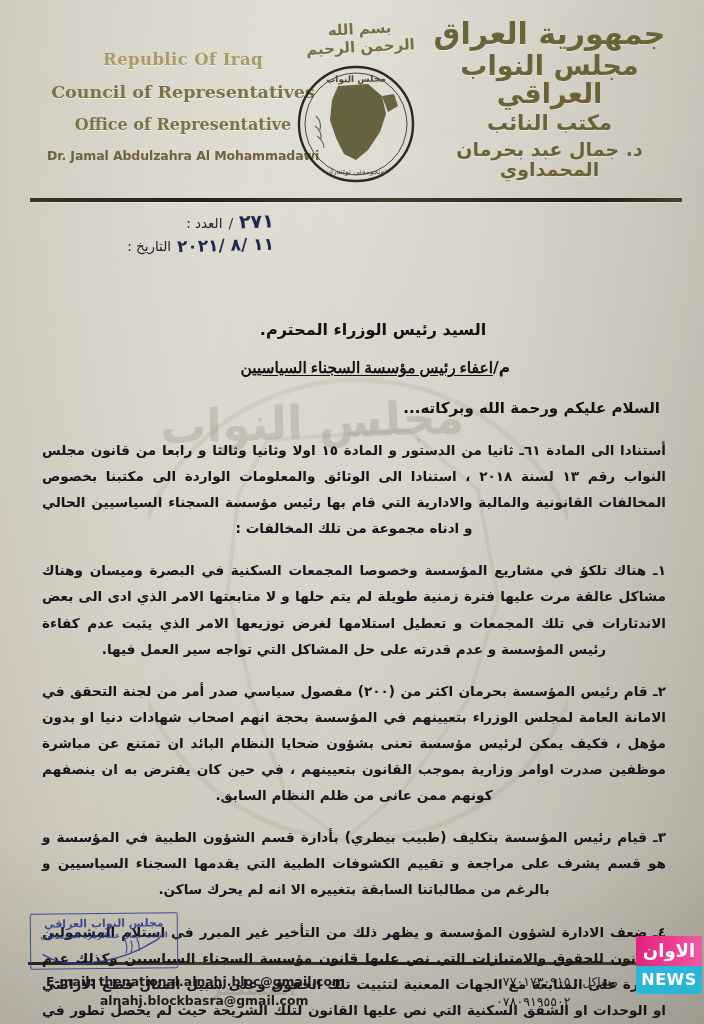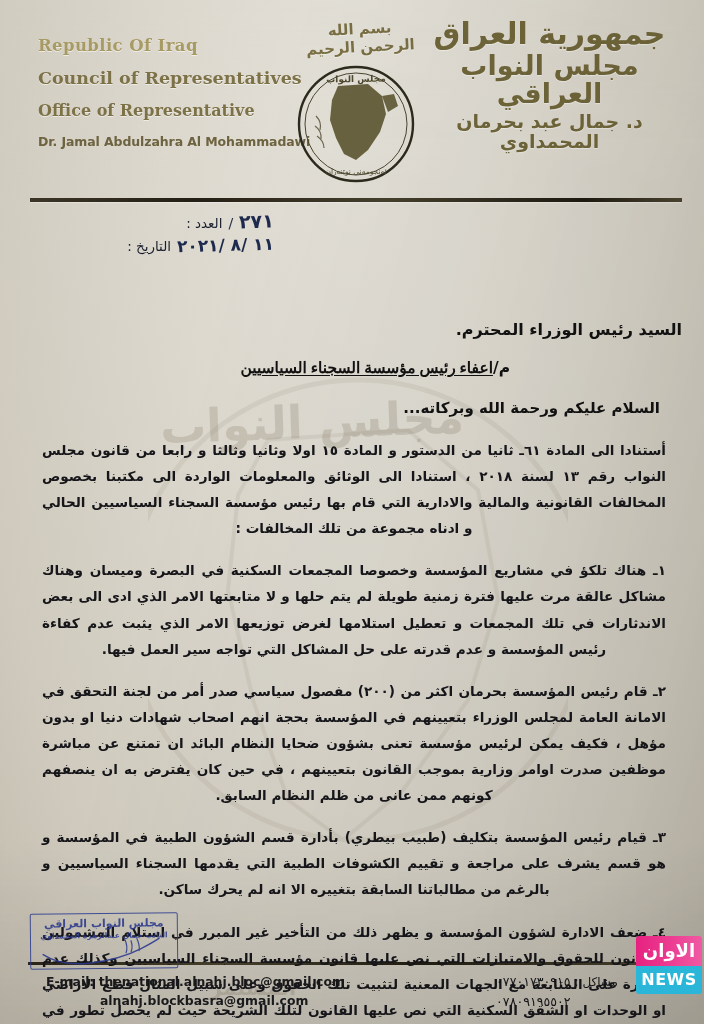--- a/index.html
+++ b/index.html
@@ -34,23 +34,23 @@
   }
 
   
   .letterhead {
     position: relative;
     height: 200px;
   }
   .lh-en {
     position: absolute;
     left: 38px;
-    top: 36px;
+    top: 50px;
     width: 290px;
-    text-align: left;
+    text-align: center;
     direction: ltr;
     font-family: "DejaVu Serif", "Liberation Serif", serif;
     color: #8d8256;
   }
   .lh-en .l1 {
     font-size: 16.5px;
     font-weight: bold;
     letter-spacing: .4px;
     color: #a79a63;
     text-shadow: 0 1px 0 rgba(255,255,255,.55);
@@ -206,21 +206,21 @@
   
   .body {
     position: absolute;
     left: 26px;
     right: 22px;
     top: 320px;
     direction: rtl;
     z-index: 2;
   }
   .salutation {
-    text-align: right;
+    text-align: center;
     font-size: 16px;
     font-weight: bold;
     margin: 0 0 20px 38px;
     color: #111;
   }
   .subject {
     font-size: 15.5px;
     font-weight: bold;
     margin: 0 0 22px 0;
     padding-right: 172px;
@@ -369,20 +369,21 @@
     <div class="lh-en">
       <div class="l1">Republic Of Iraq</div>
       <div class="l2">Council of Representatives</div>
       <div class="l3">Office of Representative</div>
       <div class="l4">Dr. Jamal Abdulzahra Al Mohammadawi</div>
     </div>
 
     <div class="lh-ar">
       <div class="a1">جمهورية العراق</div>
       <div class="a2">مجلس النواب العراقي</div>
+      <div class="a3">مكتب النائب</div>
       <div class="a4">د. جمال عبد بحرمان المحمداوي</div>
     </div>
 
     <svg class="emblem" viewBox="0 0 124 124">
       <circle cx="62" cy="62" r="57" fill="none" stroke="#2c2a1d" stroke-width="2.4"></circle>
       <circle cx="62" cy="62" r="51" fill="none" stroke="#4a452f" stroke-width="1"></circle>
       <path d="M44 24 L74 22 L88 34 L92 52 L86 70 L74 88 L62 98 L50 92 L42 76 L36 58 L38 38 Z" fill="#5d5733" opacity=".92"></path>
       <path d="M88 34 L100 32 L104 44 L94 50 Z" fill="#5d5733" opacity=".9"></path>
       <text x="62" y="20" font-size="9" fill="#4d482e" text-anchor="middle" font-family="DejaVu Sans" font-weight="bold" transform="rotate(-1 62 20)">مجلس النواب</text>
       <text x="62" y="112" font-size="7.5" fill="#4d482e" text-anchor="middle" font-family="DejaVu Sans">ئەنجومەنی نوێنەران</text>

